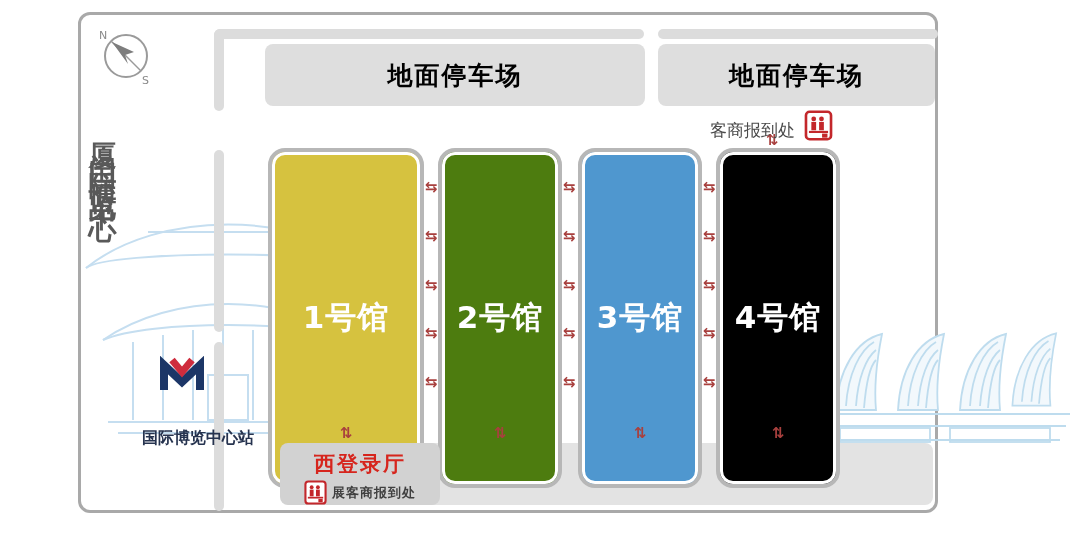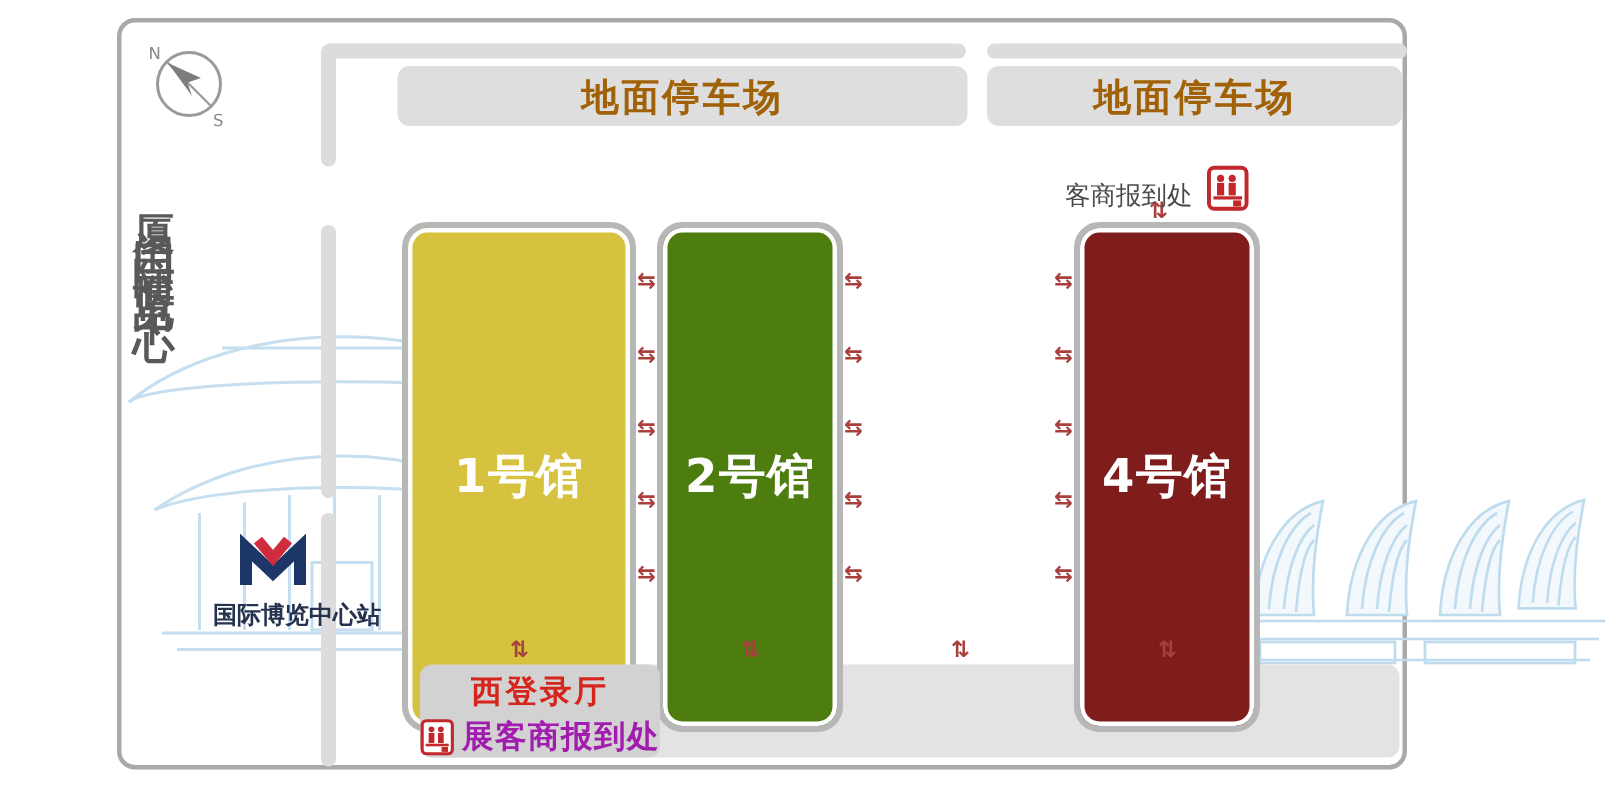--- a/index.html
+++ b/index.html
@@ -26,23 +26,23 @@
 
   
   .road{position:absolute;background:#dcdcdc;z-index:3;}
   .road-top-left{left:214px;top:29px;width:430px;height:10px;border-radius:6px 5px 5px 0;}
   .road-top-right{left:658px;top:29px;width:280px;height:10px;border-radius:5px;}
   .road-v1{left:214px;top:29px;width:10px;height:82px;border-radius:6px 0 5px 5px;}
   .road-v2{left:214px;top:150px;width:10px;height:182px;border-radius:5px;}
   .road-v3{left:214px;top:342px;width:10px;height:169px;border-radius:5px;}
 
   
-  .lot{position:absolute;top:44px;height:40px;background:#dedede;border-radius:8px;z-index:4;
+  .lot{position:absolute;top:44px;height:62px;background:#dedede;border-radius:8px;z-index:4;
     display:flex;align-items:center;justify-content:center;
-    font-size:25px;font-weight:bold;color:#a16207;letter-spacing:2px;}
+    font-size:25px;font-weight:bold;color:#000000;letter-spacing:2px;}
   .lot-left{left:265px;width:380px;}
   .lot-right{left:658px;width:277px;}
 
   .under-bar{position:absolute;left:282px;top:443px;width:651px;height:62px;background:#e3e3e3;
     border-radius:8px;z-index:4;}
   .under-label{position:absolute;left:540px;top:443px;height:62px;display:flex;align-items:center;
     font-size:27px;font-weight:bold;color:#9b9b9b;letter-spacing:2px;z-index:5;}
 
   
   .hall{position:absolute;top:148px;height:340px;border:4px solid #b7b7b7;border-radius:17px;
@@ -63,30 +63,30 @@
 
   
   .checkin-top-label{position:absolute;left:710px;top:119px;z-index:7;
     font-size:17px;font-weight:normal;color:#4a4a4a;}
   .checkin-top-icon{position:absolute;left:804px;top:110px;width:29px;height:31px;z-index:7;}
 
   
   .metro-logo{position:absolute;left:160px;top:356px;width:44px;height:36px;z-index:7;}
   .metro-line{position:absolute;left:140px;top:394px;width:130px;text-align:center;z-index:7;
     font-size:19px;font-weight:bold;color:#26334f;}
-  .metro-station{position:absolute;left:133px;top:400px;width:130px;text-align:center;z-index:7;
+  .metro-station{position:absolute;left:133px;top:428px;width:130px;text-align:center;z-index:7;
     font-size:16px;font-weight:bold;color:#26334f;}
 
   
   .west-box{position:absolute;left:280px;top:443px;width:160px;height:62px;background:#d2d2d2;
     border-radius:8px;z-index:6;display:flex;flex-direction:column;align-items:center;
     justify-content:flex-end;gap:2px;}
   .west-title{font-size:21px;font-weight:bold;color:#d6251d;letter-spacing:2px;}
   .west-row{display:flex;align-items:center;gap:5px;}
-  .west-sub{font-size:21px;font-weight:bold;color:#a21caf;letter-spacing:1px;}
+  .west-sub{font-size:13px;font-weight:bold;color:#404040;letter-spacing:1px;}
   .west-icon{width:23px;height:25px;}
 </style>
 </head>
 <body>
 
 <div id="stage" data-name="expo-center-map">
 
   <div class="frame" data-name="map-frame"></div>
 
   <svg class="sketch" style="left:78px;top:180px;" width="300" height="265" viewBox="0 0 300 265" data-name="temple-building-sketch">
@@ -152,21 +152,24 @@
   </div>
 
   <div class="under-bar" data-name="underground-parking"></div>
 
   <div class="hall hall-1" data-name="hall-1" style="background: rgb(214, 194, 63);">
     <span data-name="hall-1-label">1号馆</span>
   </div>
   <div class="hall hall-2" data-name="hall-2" style="background: #4d7c0f;">
     <span data-name="hall-2-label">2号馆</span>
   </div>
-  <div class="hall hall-4" data-name="hall-4" style="background: #7f1d1d; text-align: right;">
+  <div class="hall hall-3" data-name="hall-3" style="background: rgb(79, 151, 207);">
+    <span data-name="hall-3-label">3号馆</span>
+  </div>
+  <div class="hall hall-4" data-name="hall-4" style="background: #000000; text-align: right;">
     <span data-name="hall-4-label">4号馆</span>
   </div>
 
   <div class="gap-arrows ga-1" data-name="gap-arrows-hall1-hall2">
     <span class="arr" data-name="two-way-arrow-icon" style="color: rgb(168, 64, 62);">⇆</span>
     <span class="arr" data-name="two-way-arrow-icon" style="color: rgb(168, 64, 62);">⇆</span>
     <span class="arr" data-name="two-way-arrow-icon" style="color: rgb(168, 64, 62);">⇆</span>
     <span class="arr" data-name="two-way-arrow-icon" style="color: rgb(168, 64, 62);">⇆</span>
     <span class="arr" data-name="two-way-arrow-icon" style="color: rgb(168, 64, 62);">⇆</span>
   </div>

